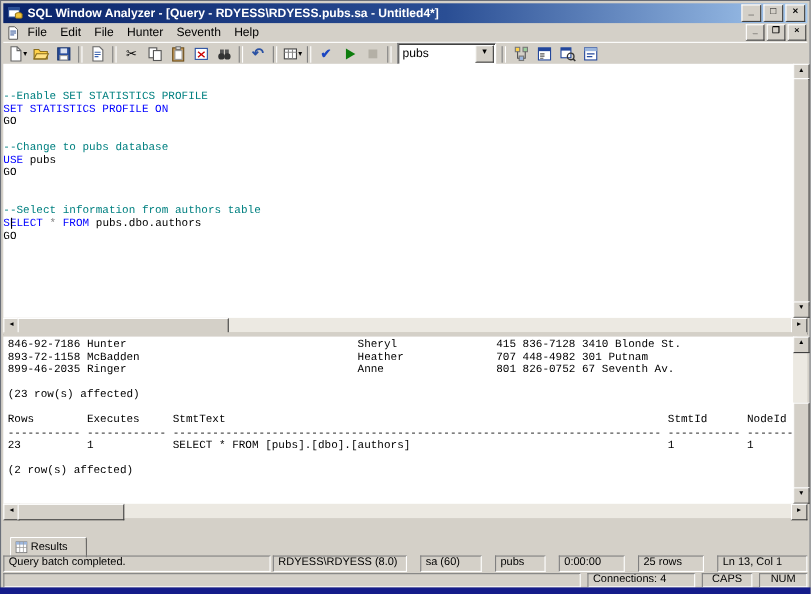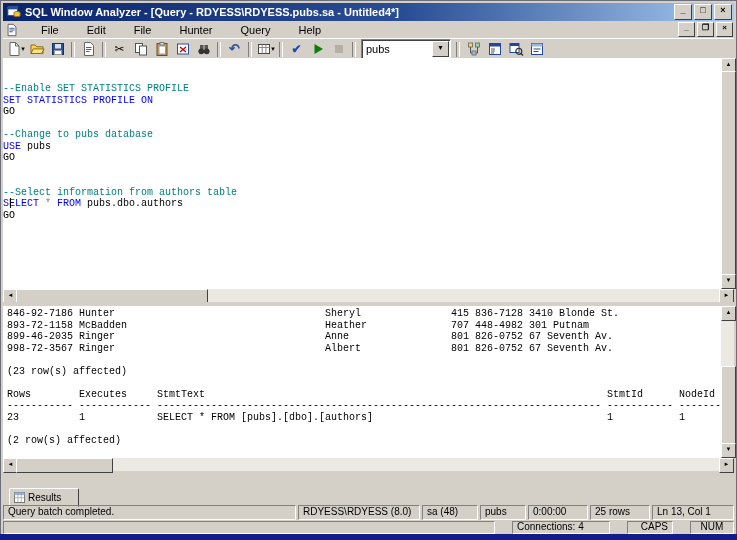--- a/index.html
+++ b/index.html
@@ -10,21 +10,21 @@
   
   .titlebar{position:absolute;left:3px;top:3px;right:3px;height:18px;
     background:linear-gradient(90deg,var(--tb1,#0a246a) 0%,#2a4e94 55%,var(--tb2,#a6caf0) 100%);
     display:flex;align-items:center;padding:0 2px;color:#fff;}
   .title-text{font-size:11px;font-weight:bold;margin-left:4px;white-space:nowrap;flex:1;overflow:hidden;}
   .cap-btn{width:16px;height:14px;background:#d4d0c8;border:1px solid;border-color:#fff #404040 #404040 #fff;
     color:#000;font-size:9px;line-height:11px;text-align:center;margin-left:2px;font-weight:bold;flex:none;}
 
   
   .menubar{position:absolute;left:3px;top:21px;right:3px;height:17px;display:flex;align-items:center;font-size:11px;color:#000;}
-  .menu-item{padding:2px 6px;margin-left:16px;}
+  .menu-item{padding:2px 6px;}
   .mdi-btns{margin-left:auto;display:flex;margin-right:1px;}
   .mdi-btns .cap-btn{width:15px;height:13px;line-height:10px;font-size:8px;}
   .doc-ic{width:14px;height:14px;margin-left:2px;flex:none;}
 
   
   .toolbar{position:absolute;left:3px;top:38px;right:3px;height:20px;display:flex;align-items:center;
     border-top:1px solid #fff;padding-left:2px;}
   .tb-btn{height:18px;min-width:21px;display:flex;align-items:center;justify-content:center;flex:none;}
   .tb-btn svg{width:16px;height:16px;display:block;}
   .tb-btn .g{display:block;line-height:16px;}
@@ -70,24 +70,24 @@
     border:1px solid;border-color:#fff #404040 #d4d0c8 #fff;border-radius:2px 2px 0 0;
     display:flex;align-items:center;font-size:10px;padding-left:4px;gap:3px;}
   .tab svg{width:11px;height:11px;flex:none;}
 
   
   .qstatus{position:absolute;left:3px;top:505px;right:3px;height:15px;display:flex;gap:2px;font-size:10px;color:#000;}
   .panel{border:1px solid;border-color:#808080 #fff #fff #808080;padding:0 4px;line-height:12px;
     white-space:nowrap;overflow:hidden;}
   .panel.msg{flex:1;}
   .p0{width:112px;} .p1{width:46px;} .p2{width:36px;} .p3{width:50px;} .p4{width:50px;} .p5{width:72px;}
-  .astatus{position:absolute;left:3px;top:521px;right:3px;height:13px;display:flex;gap:17px;font-size:10px;color:#000;}
+  .astatus{position:absolute;left:3px;top:521px;right:3px;height:13px;display:flex;gap:6px;font-size:10px;color:#000;}
   .astatus .panel{line-height:10px;}
   .a-fill{flex:1;}
-  .a-conn{width:88px;} .a-caps{width:36px;text-align:right;} .a-num{width:34px;text-align:center;}
+  .a-conn{width:88px;} .a-caps{width:36px;text-align:center;} .a-num{width:34px;text-align:center;}
   .navy{position:absolute;left:0;top:534px;width:737px;height:6px;background:var(--taskbar,#151c8a);}
 </style>
 </head>
 <body>
 
 <div class="screen">
 
   <div class="titlebar">
     <svg class="doc-ic" viewBox="0 0 16 16">
         <rect x="1" y="2" width="11" height="10" fill="#fff" stroke="#2a4e94"></rect>
@@ -104,21 +104,21 @@
   <div class="menubar">
     <svg class="doc-ic" viewBox="0 0 16 16">
         <path d="M3.5 1.5h6L12.5 4.5v10h-9z" fill="#fff" stroke="#555"></path>
         <path d="M5 6h6M5 8h6M5 10h4" stroke="#2a4e94"></path>
       </svg>
     <div style="display:flex;">
         <div class="menu-item">File</div>
         <div class="menu-item">Edit</div>
         <div class="menu-item">File</div>
         <div class="menu-item">Hunter</div>
-        <div class="menu-item">Query</div>
+        <div class="menu-item">Seventh</div>
         <div class="menu-item">Help</div>
       </div>
     <div class="mdi-btns">
       <div class="cap-btn">_</div>
       <div class="cap-btn">❐</div>
       <div class="cap-btn">×</div>
     </div>
   </div>
 
   <div class="toolbar">
@@ -298,21 +298,20 @@
     <div class="sb-btn" style="right:0;">►</div>
   </div>
 
   <div class="splitter"></div>
 
   <div class="results">
     <div>
         <div class="rs-line">846-92-7186 Hunter                                   Sheryl               415 836-7128 3410 Blonde St.</div>
         <div class="rs-line">893-72-1158 McBadden                                 Heather              707 448-4982 301 Putnam</div>
         <div class="rs-line">899-46-2035 Ringer                                   Anne                 801 826-0752 67 Seventh Av.</div>
-        <div class="rs-line">998-72-3567 Ringer                                   Albert               801 826-0752 67 Seventh Av.</div>
         <div class="rs-line"></div>
         <div class="rs-line">(23 row(s) affected)</div>
         <div class="rs-line"></div>
         <div class="rs-line">Rows        Executes     StmtText                                                                   StmtId      NodeId</div>
         <div class="rs-line">----------- ------------ -------------------------------------------------------------------------- ----------- -----------</div>
         <div class="rs-line">23          1            SELECT * FROM [pubs].[dbo].[authors]                                       1           1</div>
         <div class="rs-line"></div>
         <div class="rs-line">(2 row(s) affected)</div>
       </div>
   </div>
@@ -335,23 +334,23 @@
           <rect x="0.5" y="0.5" width="10" height="10" fill="#fff" stroke="#777"></rect>
           <rect x="0.5" y="0.5" width="10" height="2.6" fill="#9cb6dd"></rect>
           <path d="M0.5 5.7h10M3.9 0.5v10M7.3 0.5v10" stroke="#999" stroke-width="0.7"></path>
         </svg>
       <span>Results</span>
     </div>
   </div>
 
   <div class="qstatus">
     <div class="panel msg">Query batch completed.</div>
-    <div style="display:flex;gap:2px;">
+    <div style="display:flex;gap:12px;">
         <div class="panel p0">RDYESS\RDYESS (8.0)</div>
-        <div class="panel p1">sa (48)</div>
+        <div class="panel p1">sa (60)</div>
         <div class="panel p2">pubs</div>
         <div class="panel p3">0:00:00</div>
         <div class="panel p4">25 rows</div>
         <div class="panel p5">Ln 13, Col 1</div>
       </div>
   </div>
 
   <div class="astatus">
     <div class="panel a-fill"></div>
     <div class="panel a-conn">Connections: 4</div>

